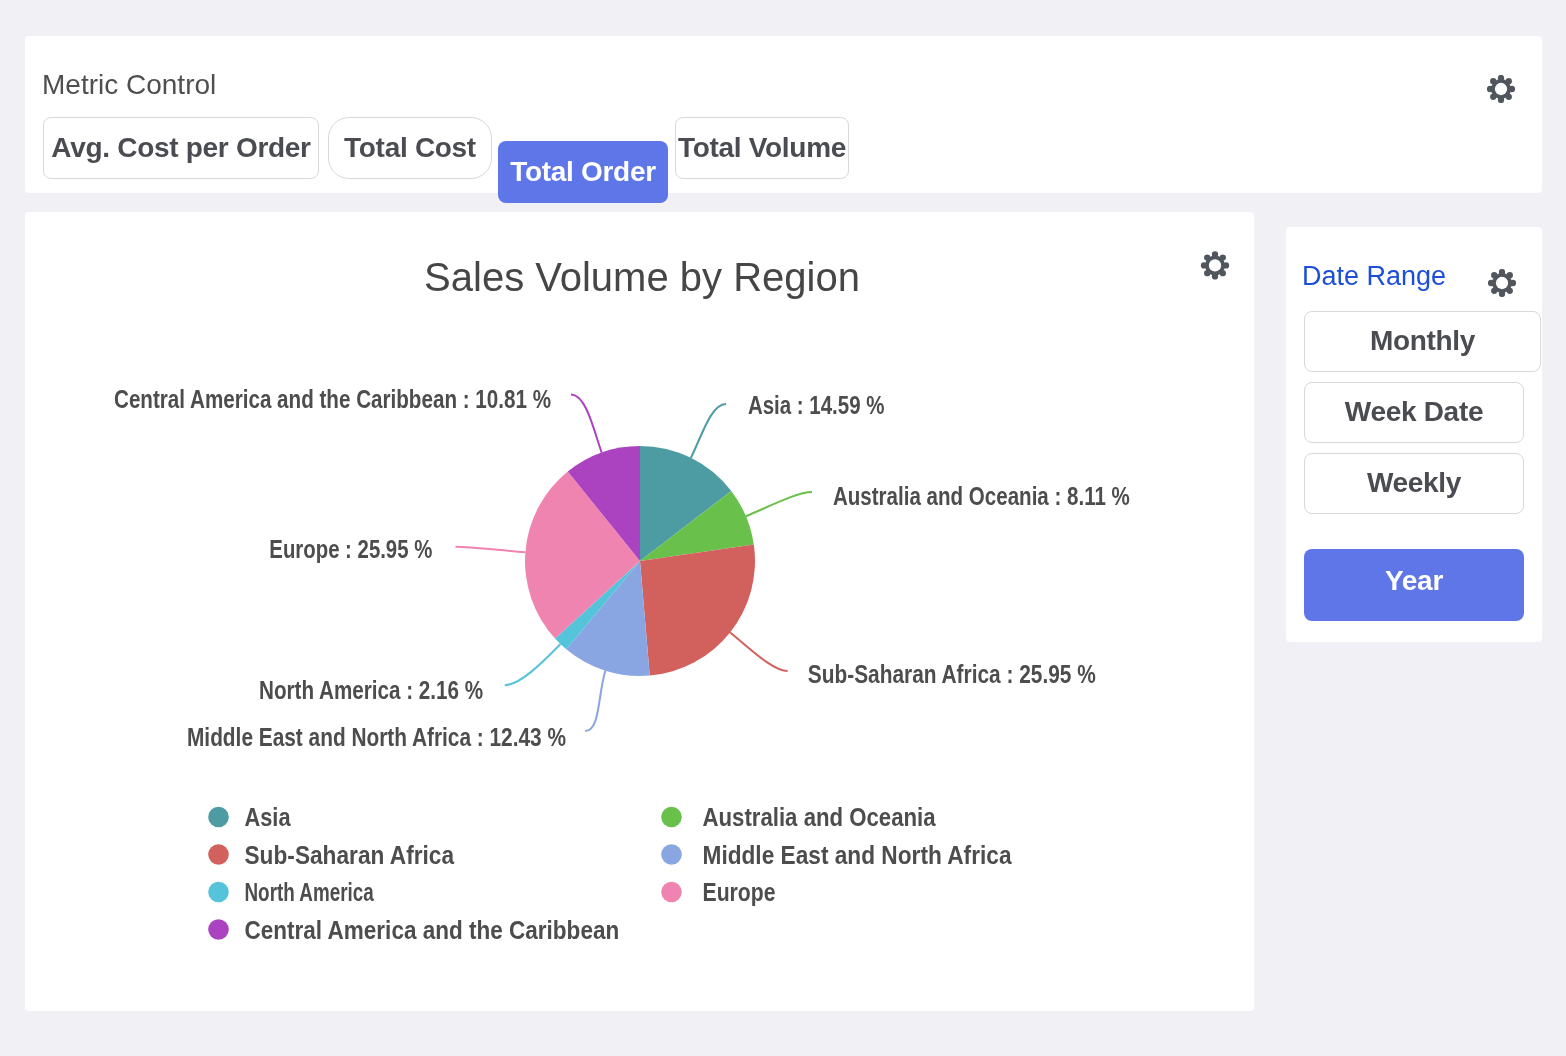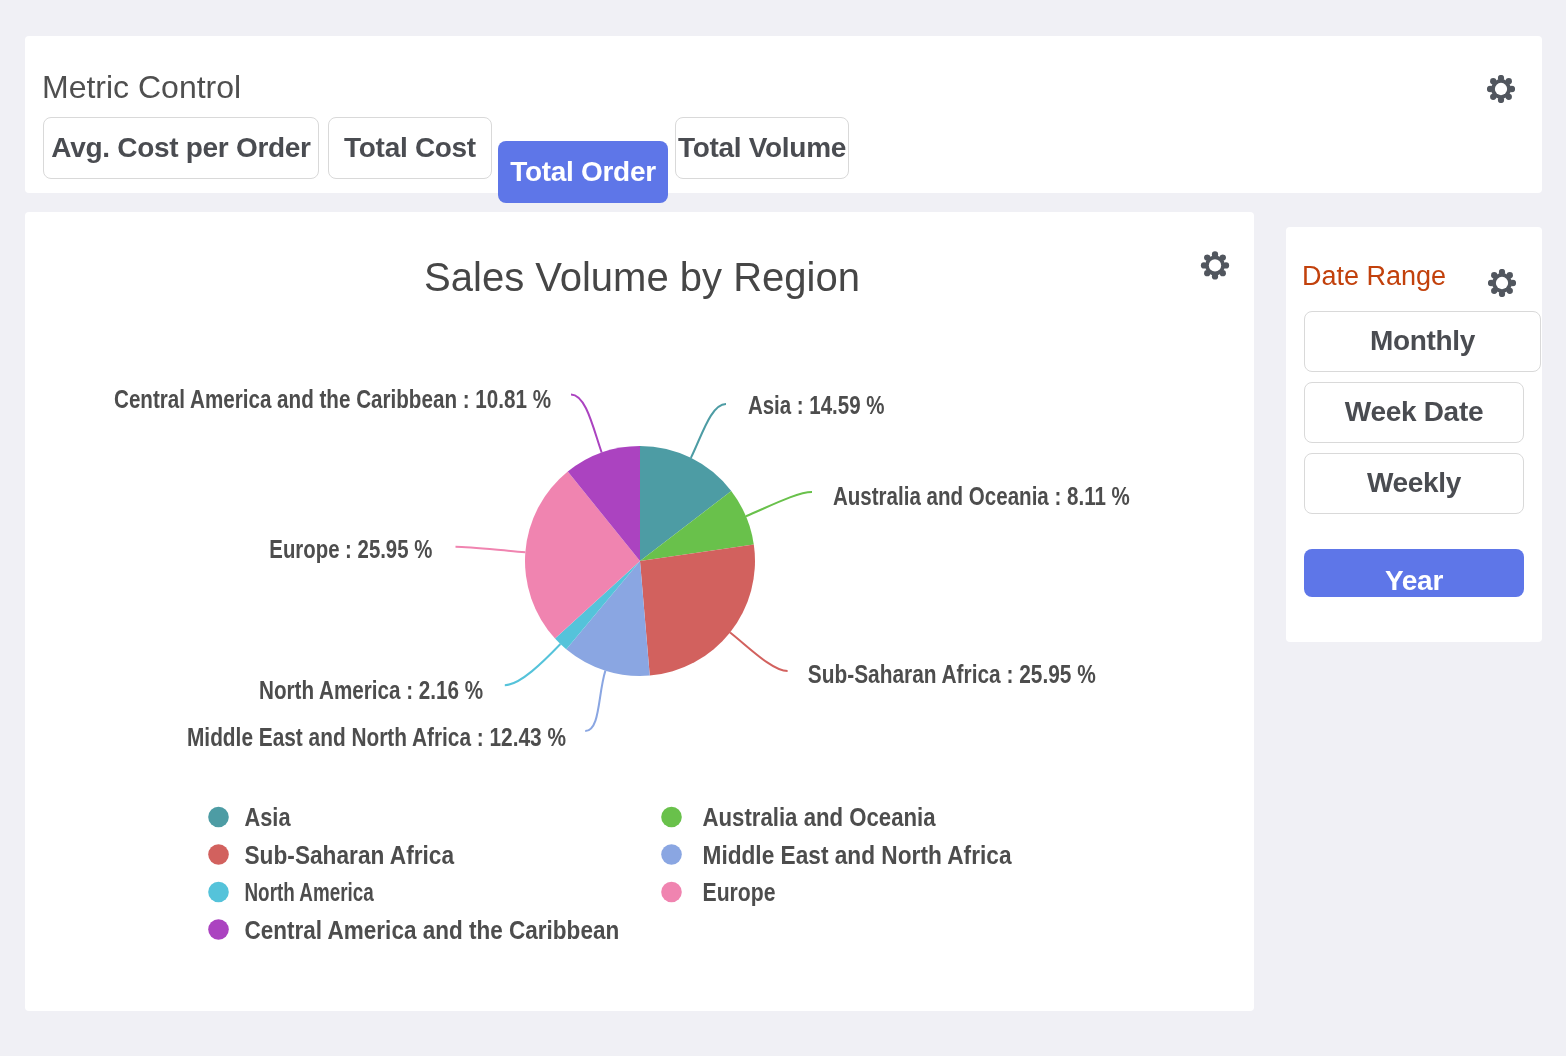--- a/index.html
+++ b/index.html
@@ -2,37 +2,37 @@
 <html><head><meta charset="utf-8"><style>
 * { margin:0; padding:0; box-sizing:border-box; -webkit-font-smoothing:antialiased; }
 html,body { width:1566px; height:1056px; background:#f0f0f5; font-family:"Liberation Sans", sans-serif; }
 .panel { position:absolute; background:#fff; border-radius:4px; }
 .btn { position:absolute; border:1.5px solid #d9d9d9; border-radius:8px; background:#fff;
   color:#4a4c51; font-size:28px; letter-spacing:-0.3px; text-align:center;font-weight:bold; }
 .btn.sel { background:#5e76e8; border:none; color:#fff;margin-top:24px; }
 </style></head><body>
 
 <div class="panel" id="top" style="left:25px; top:36px; width:1517px; height:157px;">
-  <div style="position:absolute; left:17px; top:33px; font-size:32px; color:#4f4f4f;">Metric Control</div>
+  <div style="position:absolute; left:17px; top:33px; font-size:28px; color:#4f4f4f;">Metric Control</div>
   <svg style="position:absolute; left:1462px; top:39px;" width="28" height="28" viewBox="0 0 28 28">
       <g>
         <circle cx="14.00" cy="3.00" r="3.15" fill="#51565e"></circle>
         <circle cx="21.78" cy="6.22" r="3.15" fill="#51565e"></circle>
         <circle cx="25.00" cy="14.00" r="3.15" fill="#51565e"></circle>
         <circle cx="21.78" cy="21.78" r="3.15" fill="#51565e"></circle>
         <circle cx="14.00" cy="25.00" r="3.15" fill="#51565e"></circle>
         <circle cx="6.22" cy="21.78" r="3.15" fill="#51565e"></circle>
         <circle cx="3.00" cy="14.00" r="3.15" fill="#51565e"></circle>
         <circle cx="6.22" cy="6.22" r="3.15" fill="#51565e"></circle>
         <circle cx="14" cy="14" r="10.00" fill="#51565e"></circle>
         <circle cx="14" cy="14" r="6.15" fill="#fff"></circle>
       </g>
     </svg>
   <div class="btn" style="left:18px;   top:81px; width:276px; height:62px; line-height:59px;">Avg. Cost per Order</div>
-  <div class="btn" style="left:303px;  top:81px; width:164px; height:62px; line-height:59px;">Total Cost</div>
+  <div class="btn" style="left:303px;  top:81px; width:164px; height:62px; line-height:59px;border-radius:21px;">Total Cost</div>
   <div class="btn sel" style="left:473px; top:81px; width:170px; height:62px; line-height:62px;">Total Order</div>
   <div class="btn" style="left:650px;  top:81px; width:174px; height:62px; line-height:59px;">Total Volume</div>
 </div>
 
 <div class="panel" id="main" style="left:25px; top:212px; width:1229px; height:799px;">
 <svg width="1229" height="799" viewBox="0 0 1229 799" font-family="Liberation Sans, sans-serif">
   <text x="617" y="79" text-anchor="middle" font-size="40" fill="#464646">Sales Volume by Region</text>
   <g>
         <circle cx="1190.00" cy="42.40" r="3.15" fill="#51565e"></circle>
         <circle cx="1197.78" cy="45.62" r="3.15" fill="#51565e"></circle>
@@ -77,32 +77,32 @@
 <circle cx="646.5" cy="605.0" r="10.3" fill="#69c14b"></circle>
 <text x="677.5" y="614.0" font-size="26" font-weight="bold" fill="#4d4d4d" textLength="233.1" lengthAdjust="spacingAndGlyphs">Australia and Oceania</text>
 <circle cx="646.5" cy="642.5" r="10.3" fill="#8aa6e2"></circle>
 <text x="677.5" y="651.5" font-size="26" font-weight="bold" fill="#4d4d4d" textLength="309.0" lengthAdjust="spacingAndGlyphs">Middle East and North Africa</text>
 <circle cx="646.5" cy="680.0" r="10.3" fill="#f084b0"></circle>
 <text x="677.5" y="689.0" font-size="26" font-weight="bold" fill="#4d4d4d" textLength="73.0" lengthAdjust="spacingAndGlyphs">Europe</text>
 </svg>
 </div>
 
 <div class="panel" id="right" style="left:1286px; top:227px; width:256px; height:415px;">
-  <div style="position:absolute; left:16px; top:34px; font-size:27px; color:#c2410c;">Date Range</div>
+  <div style="position:absolute; left:16px; top:34px; font-size:27px; color:#1d4ed8;">Date Range</div>
   <svg style="position:absolute; left:202px; top:42px;" width="28" height="28" viewBox="0 0 28 28">
       <g>
         <circle cx="14.00" cy="3.00" r="3.15" fill="#51565e"></circle>
         <circle cx="21.78" cy="6.22" r="3.15" fill="#51565e"></circle>
         <circle cx="25.00" cy="14.00" r="3.15" fill="#51565e"></circle>
         <circle cx="21.78" cy="21.78" r="3.15" fill="#51565e"></circle>
         <circle cx="14.00" cy="25.00" r="3.15" fill="#51565e"></circle>
         <circle cx="6.22" cy="21.78" r="3.15" fill="#51565e"></circle>
         <circle cx="3.00" cy="14.00" r="3.15" fill="#51565e"></circle>
         <circle cx="6.22" cy="6.22" r="3.15" fill="#51565e"></circle>
         <circle cx="14" cy="14" r="10.00" fill="#51565e"></circle>
         <circle cx="14" cy="14" r="6.15" fill="#fff"></circle>
       </g>
     </svg>
   <div class="btn" style="left:18px; top:84px;  width:237px; height:61px; line-height:58px;">Monthly</div>
   <div class="btn" style="left:18px; top:155px; width:220px; height:61px; line-height:58px;">Week Date</div>
   <div class="btn" style="left:18px; top:226px; width:220px; height:61px; line-height:58px;">Weekly</div>
-  <div class="btn sel" style="left:18px; top:298px; width:220px; height:48px; line-height:63px;">Year</div>
+  <div class="btn sel" style="left:18px; top:298px; width:220px; height:72px; line-height:63px;">Year</div>
 </div>
 
 </body></html>

